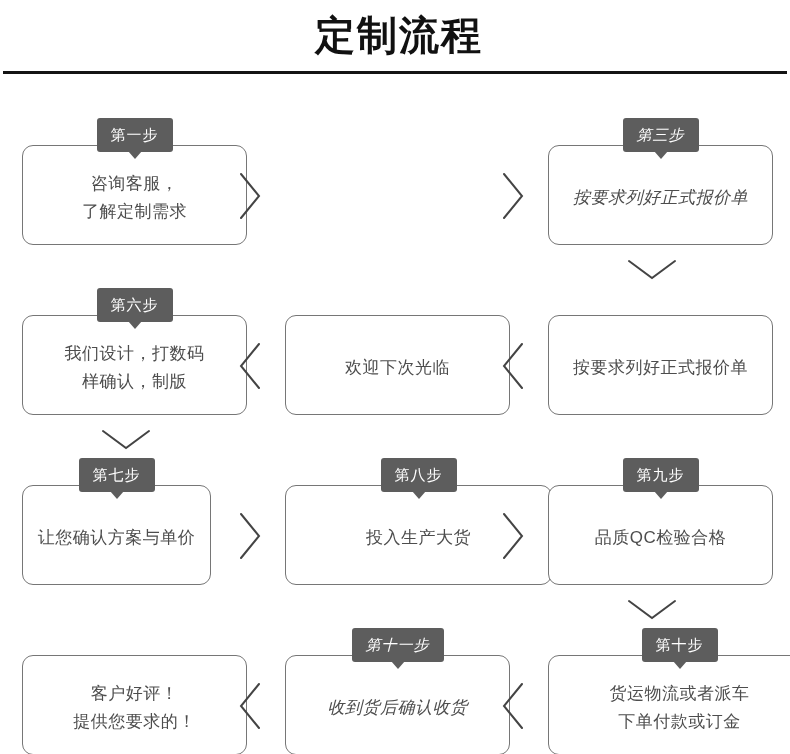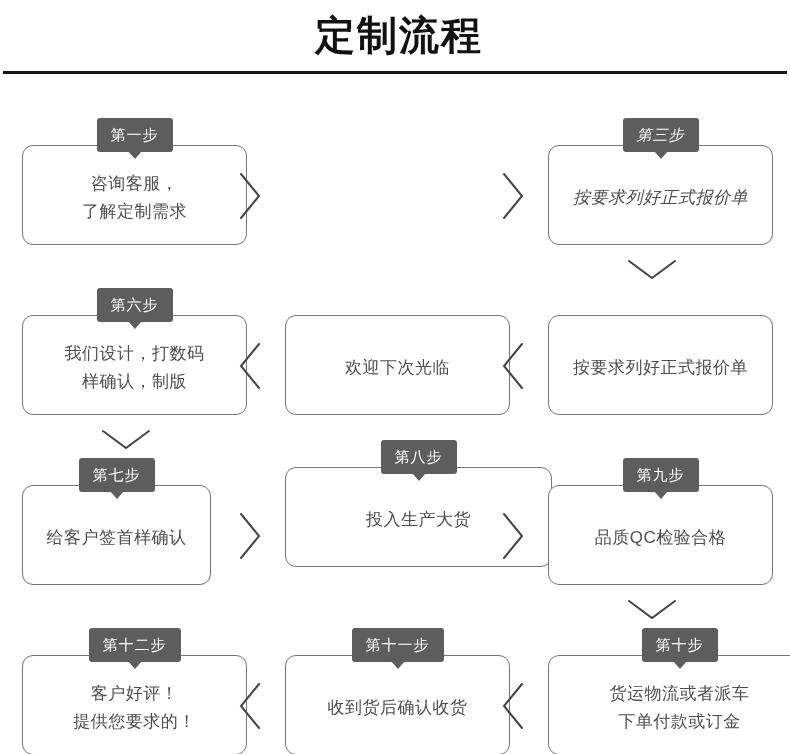--- a/index.html
+++ b/index.html
@@ -163,50 +163,49 @@
       <div class="step" style="left: 22px; top: 237px; width: 225px; height: 100px;">
         <div class="badge"><span>第六步</span><span class="badge-notch"></span></div>
         <div class="step-body">
           <div class="step-line">我们设计，打数码</div>
           <div class="step-line">样确认，制版</div>
         </div>
       </div>
       <div class="step" style="left: 22px; top: 407px; width: 189px; height: 100px;">
         <div class="badge"><span>第七步</span><span class="badge-notch"></span></div>
         <div class="step-body">
-          <div class="step-line">给客户签首样确认</div>
-        </div>
-      </div>
-      <div class="step" style="left: 285px; top: 389px; width: 267px; height: 100px;">
+          <div class="step-line">让您确认方案与单价</div>
+        </div>
+      </div>
+      <div class="step" style="left: 285px; top: 407px; width: 267px; height: 100px;">
         <div class="badge"><span>第八步</span><span class="badge-notch"></span></div>
         <div class="step-body">
           <div class="step-line">投入生产大货</div>
         </div>
       </div>
       <div class="step" style="left: 548px; top: 407px; width: 225px; height: 100px;">
         <div class="badge"><span>第九步</span><span class="badge-notch"></span></div>
         <div class="step-body">
           <div class="step-line">品质QC检验合格</div>
         </div>
       </div>
       <div class="step" style="left: 548px; top: 577px; width: 263px; height: 100px;">
         <div class="badge"><span>第十步</span><span class="badge-notch"></span></div>
         <div class="step-body">
           <div class="step-line">货运物流或者派车</div>
           <div class="step-line">下单付款或订金</div>
         </div>
       </div>
-      <div class="step" style="left: 285px; top: 577px; width: 225px; height: 100px;">
+      <div class="step" style="left: 285px; top: 577px; width: 225px; height: 100px; font-style: italic;">
         <div class="badge"><span>第十一步</span><span class="badge-notch"></span></div>
         <div class="step-body">
           <div class="step-line">收到货后确认收货</div>
         </div>
       </div>
       <div class="step" style="left: 22px; top: 577px; width: 225px; height: 100px;">
-        <div class="badge"><span>第十二步</span><span class="badge-notch"></span></div>
         <div class="step-body">
           <div class="step-line">客户好评！</div>
           <div class="step-line">提供您要求的！</div>
         </div>
       </div>
       <div class="arrow" style="left: 237px; top: 92px;">
         <svg width="26" height="52" viewBox="0 0 26 52">
           <path d="M 4 4 L 22 26 L 4 48" fill="none" stroke="#444444" stroke-width="2" stroke-linecap="round" stroke-linejoin="miter"></path>
         </svg>
       </div>

